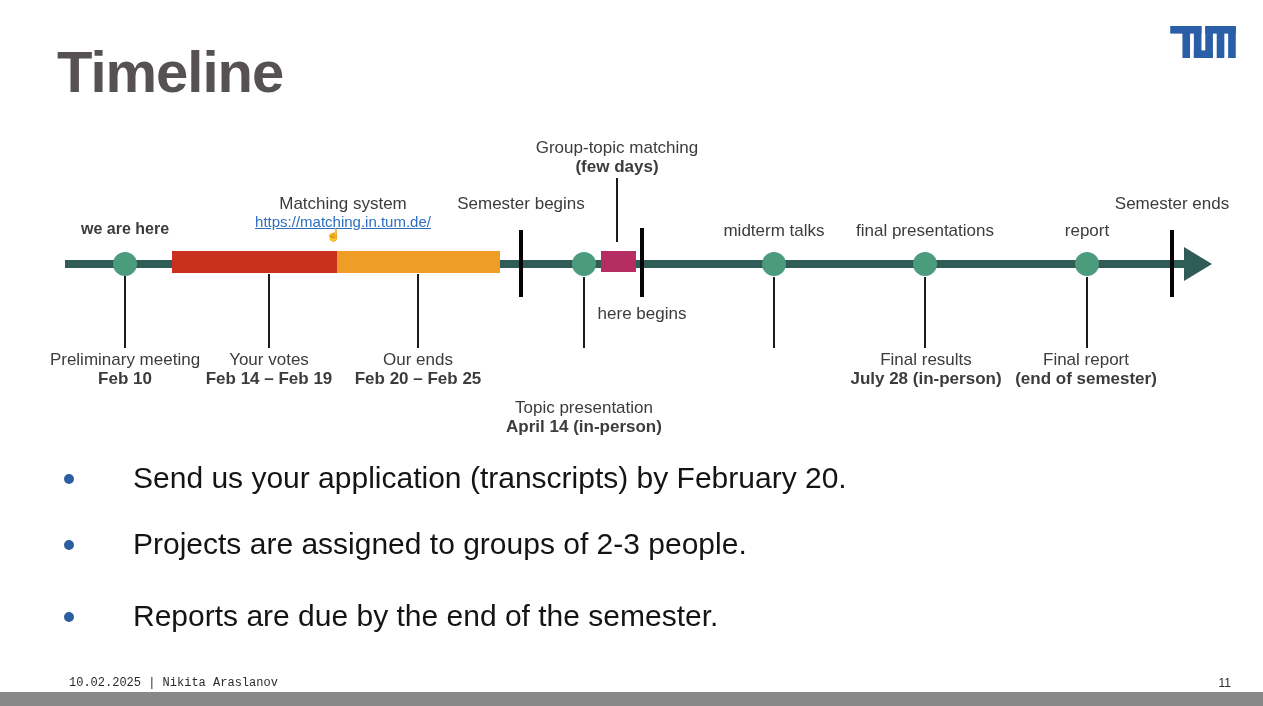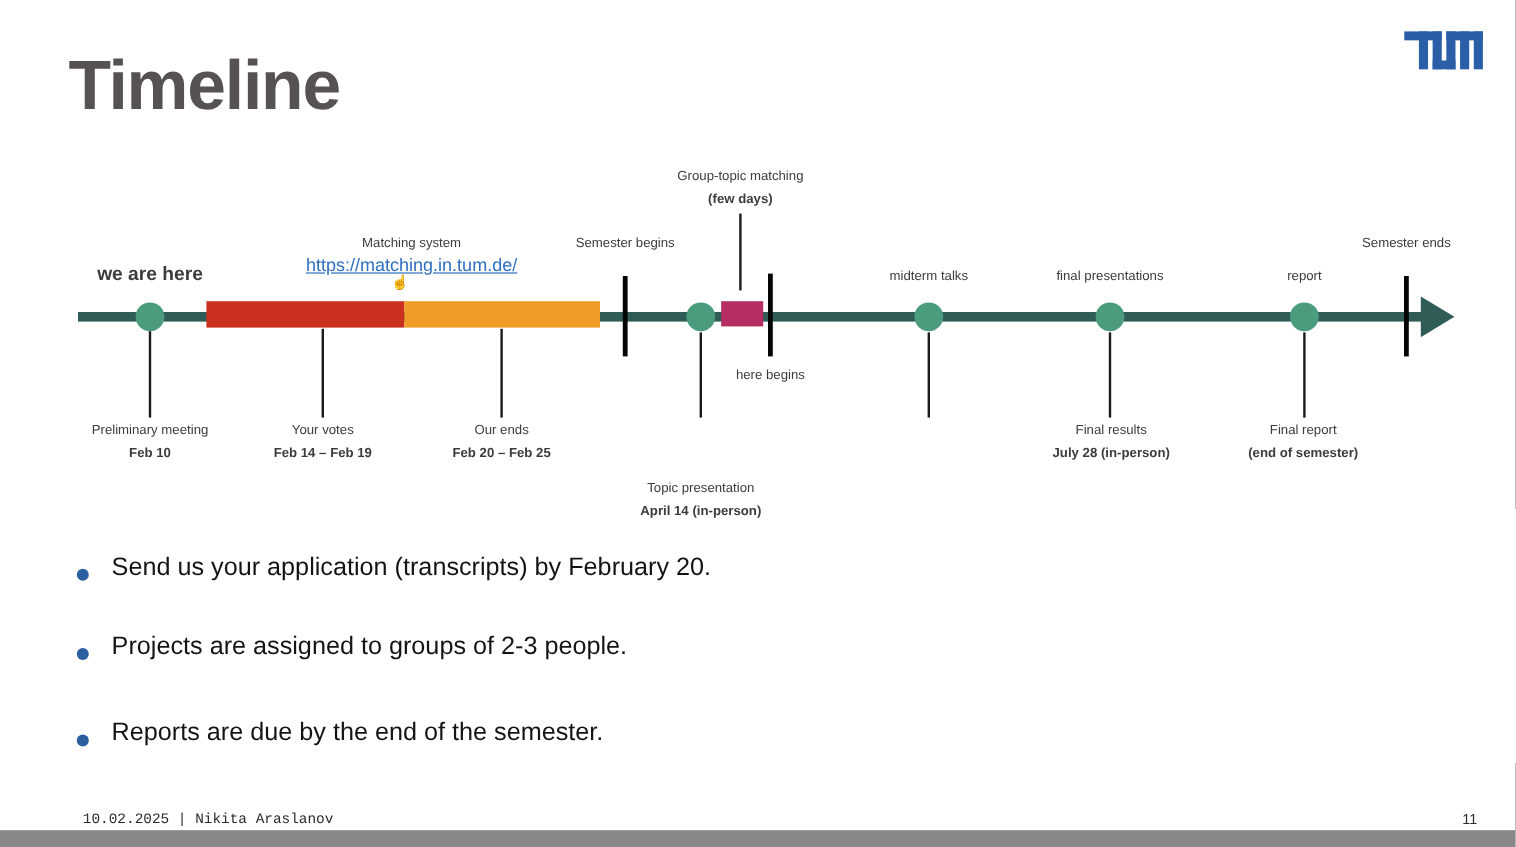--- a/index.html
+++ b/index.html
@@ -32,29 +32,29 @@
     border-left:28px solid var(--teal);border-top:17px solid transparent;border-bottom:17px solid transparent;}
   .dot{position:absolute;width:24px;height:24px;border-radius:50%;background:var(--green);top:252px;}
   .bar{position:absolute;top:251px;height:22px;}
   .bar.red{left:172px;width:165px;background:var(--red);}
   .bar.orange{left:337px;width:163px;background:var(--orange);}
   .bar.magenta{left:601px;top:251px;width:35px;height:21px;background:var(--magenta);}
   .tick{position:absolute;width:4px;background:#050505;}
   .conn{position:absolute;width:2px;background:#1b1b1b;}
   
   .lab{position:absolute;transform:translateX(-50%);white-space:nowrap;
-       font-size:11px;color:var(--label);text-align:center;line-height:19px;}
+       font-size:17px;color:var(--label);text-align:center;line-height:19px;}
   .lab b,.lab .b{font-weight:bold;}
   .link-wrap{position:absolute;transform:translateX(-50%);white-space:nowrap;font-size:15px;text-align:center;}
   a.url{color:var(--link);text-decoration:underline;}
   .cursor{position:absolute;color:#6b6b6b;font-size:12px;}
   
   .bullet{position:absolute;left:64px;display:flex;align-items:flex-start;}
   .bullet .dotpt{width:10px;height:10px;border-radius:50%;background:var(--bullet);margin-top:13px;margin-right:19px;flex:none;}
-  .bullet .btext{font-size:21px;color:var(--ink);letter-spacing:0px;}
+  .bullet .btext{font-size:30px;color:var(--ink);letter-spacing:0px;margin-left:40px;}
   
   .footer{position:absolute;top:676px;font-size:12px;color:#2b2b2b;}
   .footer.left{left:69px;font-family:Liberation Mono, monospace;}
   .footer.right{right:32px;}
   .logo{position:absolute;right:27px;top:26px;width:66px;height:32px;}
 </style>
 </head>
 <body>
 
 <div id="slide">

